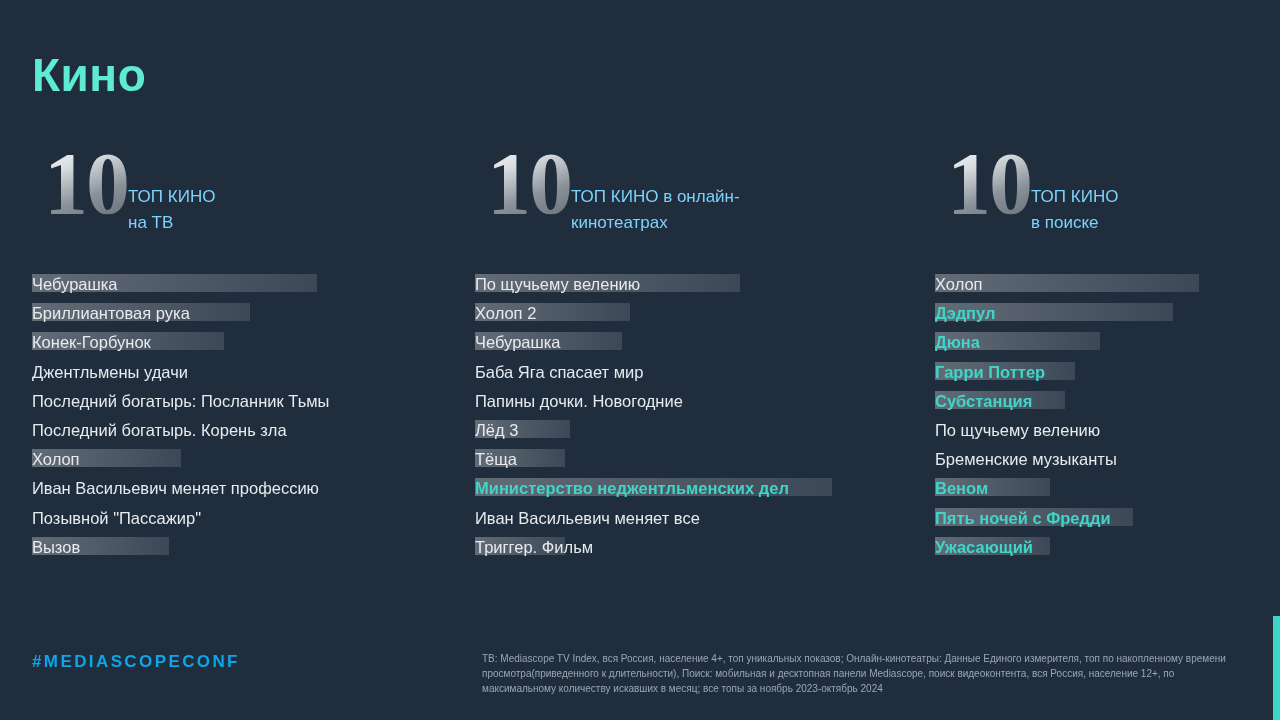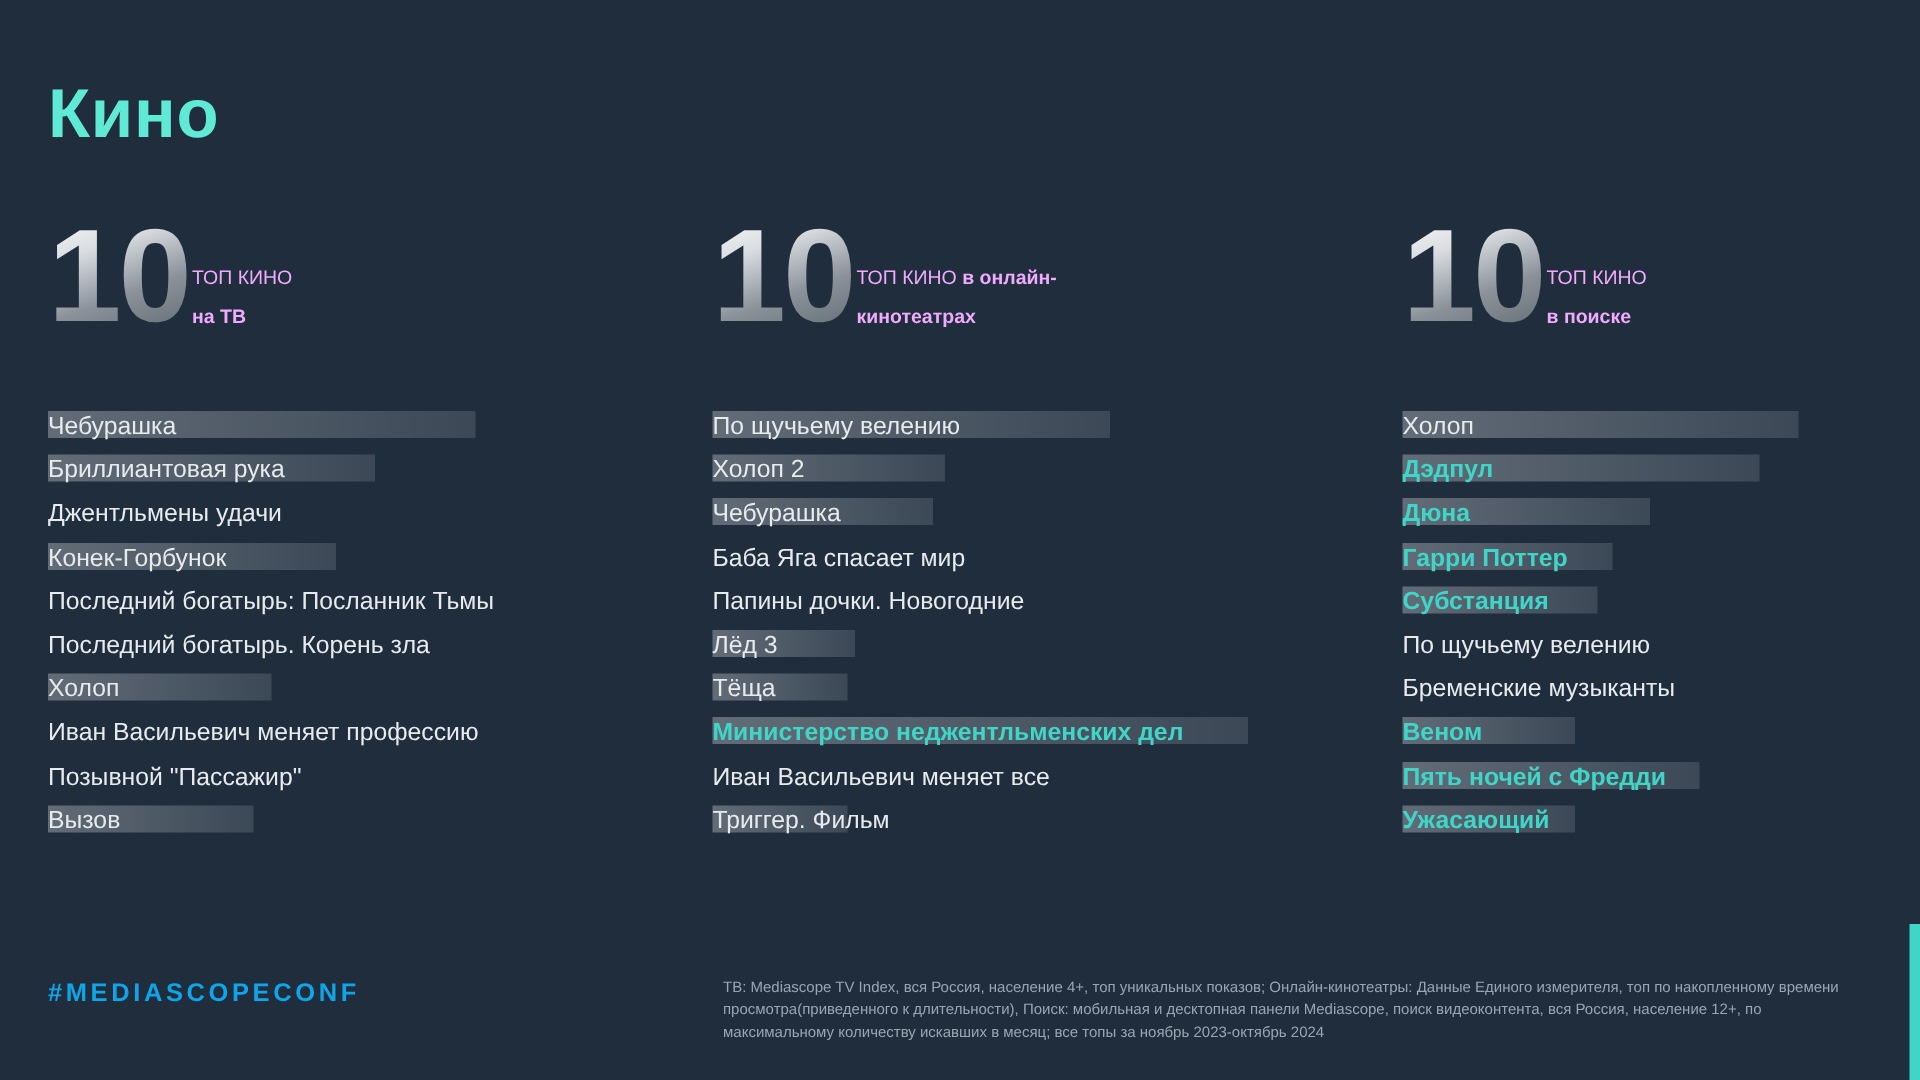--- a/index.html
+++ b/index.html
@@ -41,32 +41,32 @@
   .big-ten {
     font-size: 88px;
     font-weight: bold;
     line-height: 88px;
     letter-spacing: -2px;
     background: linear-gradient(160deg, #ffffff 0%, #d9dde1 30%, #8a9199 62%, #5d666f 100%);
     -webkit-background-clip: text;
     background-clip: text;
     color: transparent;
     position: absolute;
-    left: 0; top: 0;
+    left: 12px; top: 0; font-family: Liberation Serif, serif;
   }
   .head-text {
     position: absolute;
-    left: 96px; top: 32px;
-    font-size: 13px;
-    color: #f0abfc;
+    left: 96px; top: 44px;
+    font-size: 17px;
+    color: #7dd3fc;
     line-height: 26px;
     width: 340px;
   }
   .head-text .light { font-weight: normal; }
-  .head-text .bold { font-weight: bold; margin-top: 24px; }
+  .head-text .bold { font-weight: normal; margin-top: 24px; }
 
   .list {
     margin-top: 22px;
     list-style: none;
     padding: 0;
   }
   .list li {
     font-size: 16.5px;
     line-height: 29.2px;
     color: #e8ebee;
@@ -121,22 +121,22 @@
       <div class="col-head">
         <div class="big-ten">10</div>
         <div class="head-text">
           <span class="light">ТОП КИНО</span><br>
           <span class="bold">на ТВ</span>
         </div>
       </div>
       <ul class="list" id="list-0">
           <li><div class="bar" style="width: 285px;"></div><span class="txt">Чебурашка</span></li>
           <li><div class="bar" style="width: 218px;"></div><span class="txt">Бриллиантовая рука</span></li>
+          <li><div class="bar" style="width: 192px;"></div><span class="txt">Конек-Горбунок</span></li>
           <li><span class="txt">Джентльмены удачи</span></li>
-          <li><div class="bar" style="width: 192px;"></div><span class="txt">Конек-Горбунок</span></li>
           <li><span class="txt">Последний богатырь: Посланник Тьмы</span></li>
           <li><span class="txt">Последний богатырь. Корень зла</span></li>
           <li><div class="bar" style="width: 149px;"></div><span class="txt">Холоп</span></li>
           <li><span class="txt">Иван Васильевич меняет профессию</span></li>
           <li><span class="txt">Позывной "Пассажир"</span></li>
           <li><div class="bar" style="width: 137px;"></div><span class="txt">Вызов</span></li>
         </ul>
     </div>
 
     <div class="col col-2">

